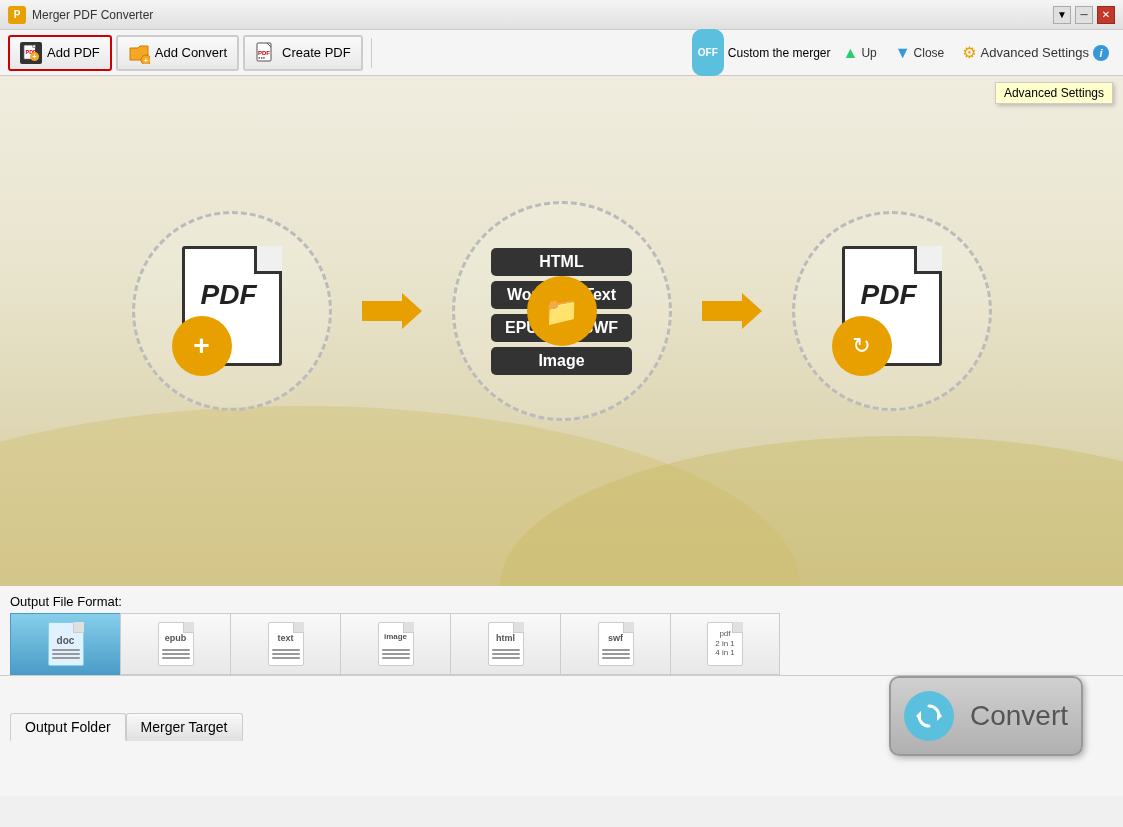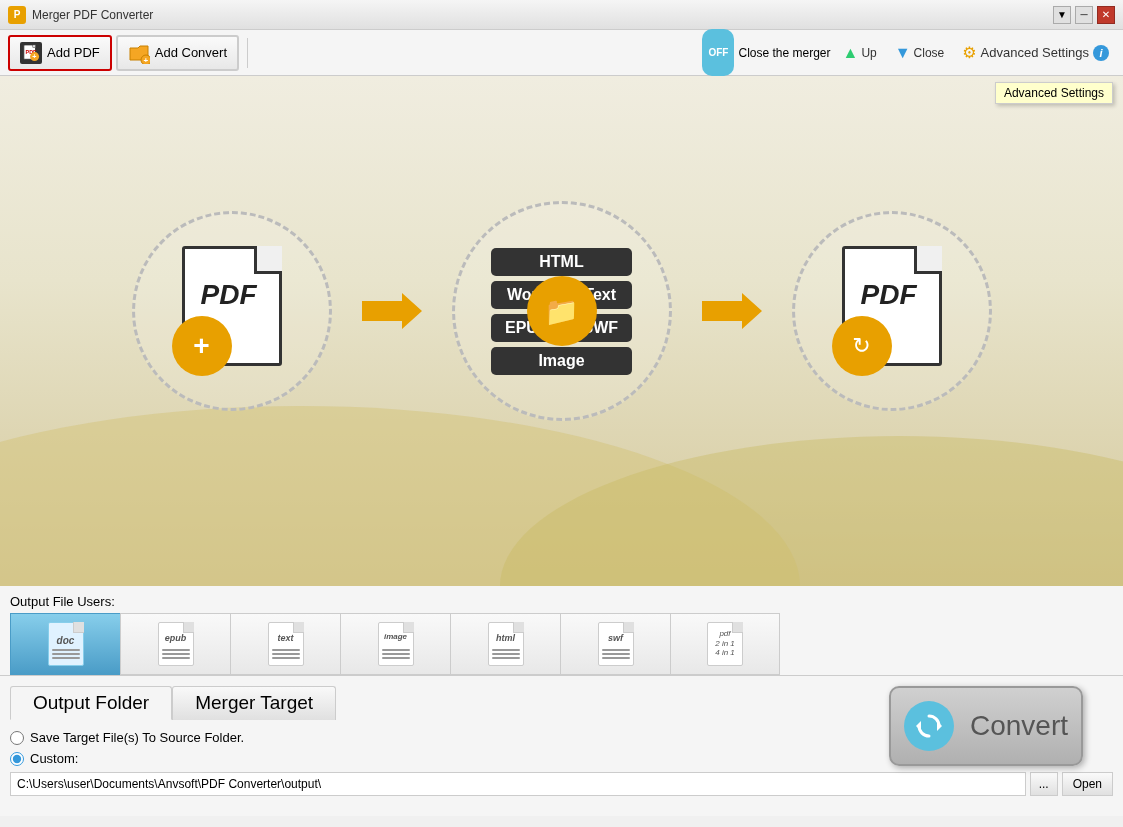--- a/index.html
+++ b/index.html
@@ -316,21 +316,20 @@
       padding: 8px 10px 0 10px;
     }
     .format-bar-label {
       font-size: 13px;
       font-weight: 500;
       margin-bottom: 4px;
     }
     .format-tabs {
       display: flex;
       gap: 0;
-      font-style: italic;
     }
     .format-tab {
       display: flex;
       flex-direction: column;
       align-items: center;
       padding: 8px 16px;
       border: 1px solid #ccc;
       background: linear-gradient(to bottom, #f9f9f9, #e8e8e8);
       cursor: pointer;
       min-width: 110px;
@@ -391,27 +390,28 @@
       padding: 10px 10px;
       border-top: 1px solid #ccc;
     }
 
     .bottom-tabs {
       display: flex;
       gap: 0;
       margin-bottom: 10px;
     }
     .bottom-tab {
-      padding: 5px 22px;
+      padding: 5px 14px;
       border: 1px solid #ccc;
       background: linear-gradient(to bottom, #f9f9f9, #e0e0e0);
       cursor: pointer;
-      font-size: 19px;
+      font-size: 14px;
       border-radius: 3px 3px 0 0;
       border-bottom: none;
+      margin-top: 27px;
     }
     .bottom-tab.active {
       background: #f5f5f5;
       border-bottom: 1px solid #f5f5f5;
       z-index: 1;
     }
 
     .output-options {
       margin-bottom: 10px;
     }
@@ -519,27 +519,38 @@
     <div class="tool-btn-icon" style="background:none;">
       <svg width="22" height="22" viewBox="0 0 22 22">
         <path d="M2 6 L10 6 L12 4 L20 4 L20 18 L2 18 Z" fill="#f5a623" stroke="#c88000" stroke-width="1"></path>
         <circle cx="18" cy="18" r="5" fill="#f5a623" stroke="#c88000" stroke-width="1"></circle>
         <text x="15.5" y="21" font-size="8" fill="white" font-weight="bold">+</text>
       </svg>
     </div>
     <span>Add Convert</span>
   </button>
 
+  <button class="tool-btn">
+    <div class="tool-btn-icon" style="background:none;">
+      <svg width="22" height="22" viewBox="0 0 22 22">
+        <rect x="2" y="1" width="14" height="18" rx="1" fill="white" stroke="#555" stroke-width="1"></rect>
+        <path d="M12 1 L16 5" stroke="#555" stroke-width="1" fill="none"></path>
+        <text x="3" y="13" font-size="6" fill="#cc0000" font-weight="bold">PDF</text>
+        <text x="3" y="17" font-size="4" fill="#555">●●●</text>
+      </svg>
+    </div>
+    <span>Create PDF</span>
+  </button>
 
   <div class="separator"></div>
 
   <div class="toolbar-right">
     <div class="toggle-btn">
       <span class="toggle-off">OFF</span>
-      <span>Close the merger</span>
+      <span>Custom the merger</span>
     </div>
     <button class="arrow-btn">
       <span class="arrow-up">▲</span>
       <span>Up</span>
     </button>
     <button class="arrow-btn">
       <span class="arrow-down">▼</span>
       <span>Close</span>
     </button>
     <button class="adv-settings-btn">
@@ -609,21 +620,21 @@
           <span class="output-badge-icon">↻</span>
         </div>
         <span style="font-size:18px; position:absolute; left:38px; bottom:2px; color:#cc0000;">⌂</span>
       </div>
     </div>
 
   </div>
 </div>
 
 <div class="format-bar-section">
-  <div class="format-bar-label">Output File Users:</div>
+  <div class="format-bar-label">Output File Format:</div>
   <div class="format-tabs">
 
     <div class="format-tab active">
       <div class="format-tab-icon">
         <div class="file-lines">
           <div class="file-line"></div>
           <div class="file-line"></div>
           <div class="file-line"></div>
         </div>
         <span style="position:absolute; top:12px; font-size:10px; color:#555; font-weight:bold;">doc</span>
@@ -700,39 +711,20 @@
   <div class="bottom-content-area">
     <div class="bottom-tabs">
       <div class="bottom-tab active">
         <span>Output Folder</span>
       </div>
       <div class="bottom-tab">
         <span>Merger Target</span>
       </div>
     </div>
 
-    <div class="output-options">
-      <div class="radio-row">
-        <input type="radio" class="radio-input" name="output-dest" style="">
-        <span>Save Target File(s) To Source Folder.</span>
-      </div>
-      <div class="radio-row">
-        <input type="radio" class="radio-input" name="output-dest" checked="" style="">
-        <span>Custom:</span>
-      </div>
-      <div class="path-row">
-        <input type="text" class="path-input" value="C:\Users\user\Documents\Anvsoft\PDF Converter\output\" style="">
-        <button class="path-browse-btn">
-          <span>...</span>
-        </button>
-        <button class="path-open-btn">
-          <span>Open</span>
-        </button>
-      </div>
-    </div>
 
     <div class="convert-btn-wrap">
       <button class="convert-btn">
         <div class="convert-icon">
           <svg width="30" height="30" viewBox="0 0 30 30">
             <path d="M15 5 A10 10 0 0 1 25 15" stroke="white" stroke-width="3" fill="none" stroke-linecap="round"></path>
             <path d="M15 25 A10 10 0 0 1 5 15" stroke="white" stroke-width="3" fill="none" stroke-linecap="round"></path>
             <polygon points="23,10 28,15 23,20" fill="white"></polygon>
             <polygon points="7,10 2,15 7,20" fill="white"></polygon>
           </svg>

